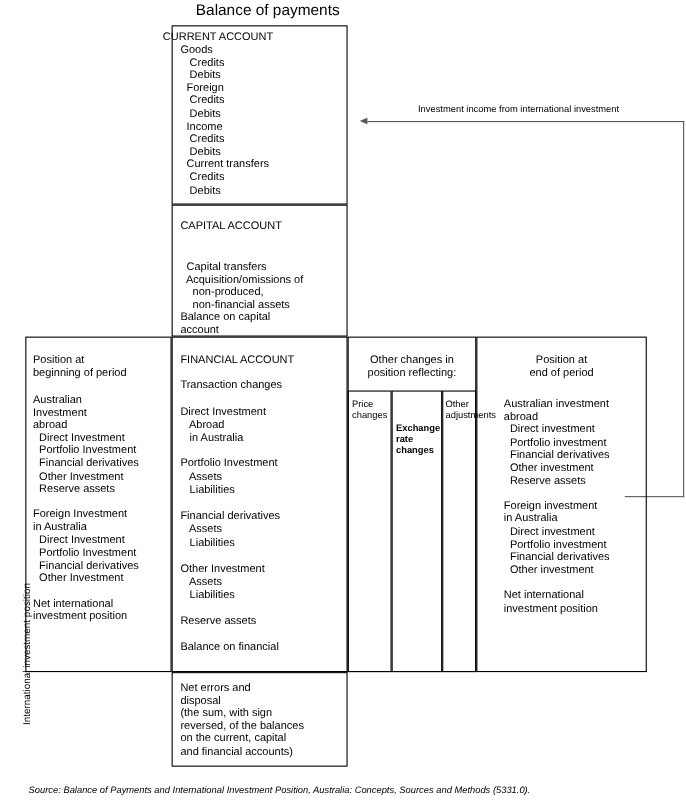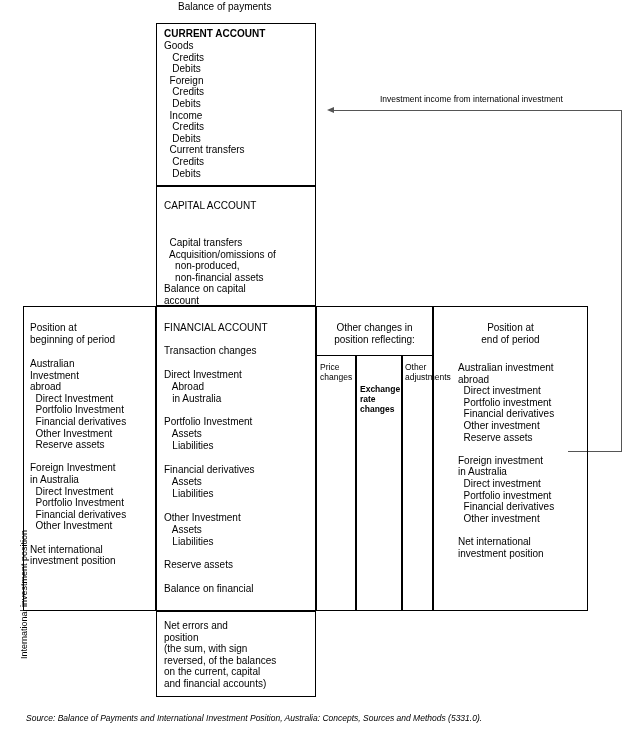--- a/index.html
+++ b/index.html
@@ -25,21 +25,21 @@
   }
   .box {
     position: absolute;
     border: 1px solid #000000;
     box-sizing: border-box;
   }
   .title-top {
     position: absolute;
     left: 178px;
     top: 1px;
-    font-size: 10px;
+    font-size: 14px;
     white-space: nowrap;
   }
   .lbl {
     position: absolute;
     white-space: pre;
     font-size: 10px;
     line-height: 11.6px;
   }
   .vertical-label {
     position: absolute;
@@ -90,21 +90,21 @@
   }
 </style>
 </head>
 <body>
 
 <div class="root">
 
   <div class="title-top">Balance of payments</div>
 
   <div class="box" style="left:156px; top:23px; width:160px; height:163px;"></div>
-  <div class="lbl" style="left:164px; top:28px; font-weight:bold;">CURRENT ACCOUNT</div>
+  <div class="lbl" style="left:148px; top:28px; font-weight:normal;">CURRENT ACCOUNT</div>
   <div class="lbl" style="left:164px; top:40px;"><span>Goods</span><br><span>   Credits</span><br><span>   Debits</span><br><span>  Foreign</span><br><span>   Credits</span><br><span>   Debits</span><br><span>  Income</span><br><span>   Credits</span><br><span>   Debits</span><br><span>  Current transfers</span><br><span>   Credits</span><br><span>   Debits</span></div>
 
   <div class="box" style="left:156px; top:186px; width:160px; height:120px;"></div>
   <div class="lbl" style="left:164px; top:200px;">CAPITAL ACCOUNT</div>
   <div class="lbl" style="left:164px; top:217px;margin-top:20px;"><span>  Capital transfers</span><br><span>  Acquisition/omissions of</span><br><span>    non-produced,</span><br><span>    non-financial assets</span><br><span>Balance on capital</span><br><span>account</span></div>
 
   <div class="line" style="left:334px; top:110px; width:288px; height:1px;"></div>
   <div class="line" style="left:621px; top:110px; width:1px; height:342px;"></div>
   <div class="line" style="left:568px; top:451px; width:54px; height:1px;"></div>
   <div class="arrowhead" style="left:327px; top:107px;"></div>
@@ -131,17 +131,17 @@
 
   <div class="lbl" style="left:320px; top:362px; font-size:8.5px; line-height:10px;"><span>Price</span><br><span>changes</span></div>
   <div class="lbl" style="left:360px; top:384px; font-size:8.5px; line-height:10px;font-weight:bold;"><span>Exchange</span><br><span>rate</span><br><span>changes</span></div>
   <div class="lbl" style="left:405px; top:362px; font-size:8.5px; line-height:10px;"><span>Other</span><br><span>adjustments</span></div>
 
   <div class="box" style="left:433px; top:306px; width:155px; height:305px;"></div>
   <div class="lbl center" style="left:433px; top:322px; width:155px; text-align:center;"><span>Position at</span><br><span>end of period</span></div>
   <div class="lbl" style="left:458px; top:362px;"><span>Australian investment</span><br><span>abroad</span><br><span>  Direct investment</span><br><span>  Portfolio investment</span><br><span>  Financial derivatives</span><br><span>  Other investment</span><br><span>  Reserve assets</span><br><span></span><br><span>Foreign investment</span><br><span>in Australia</span><br><span>  Direct investment</span><br><span>  Portfolio investment</span><br><span>  Financial derivatives</span><br><span>  Other investment</span><br><span></span><br><span>Net international</span><br><span>investment position</span><br><span></span></div>
 
   <div class="box" style="left:156px; top:611px; width:160px; height:86px;"></div>
-  <div class="lbl" style="left:164px; top:620px;"><span>Net errors and</span><br><span>position</span><br><span>(the sum, with sign</span><br><span>reversed, of the balances</span><br><span>on the current, capital</span><br><span>and financial accounts)</span></div>
+  <div class="lbl" style="left:164px; top:620px;"><span>Net errors and</span><br><span>disposal</span><br><span>(the sum, with sign</span><br><span>reversed, of the balances</span><br><span>on the current, capital</span><br><span>and financial accounts)</span></div>
 
   <div class="source">Source: Balance of Payments and International Investment Position, Australia: Concepts, Sources and Methods (5331.0).</div>
 
 </div>
 
 </body></html>

